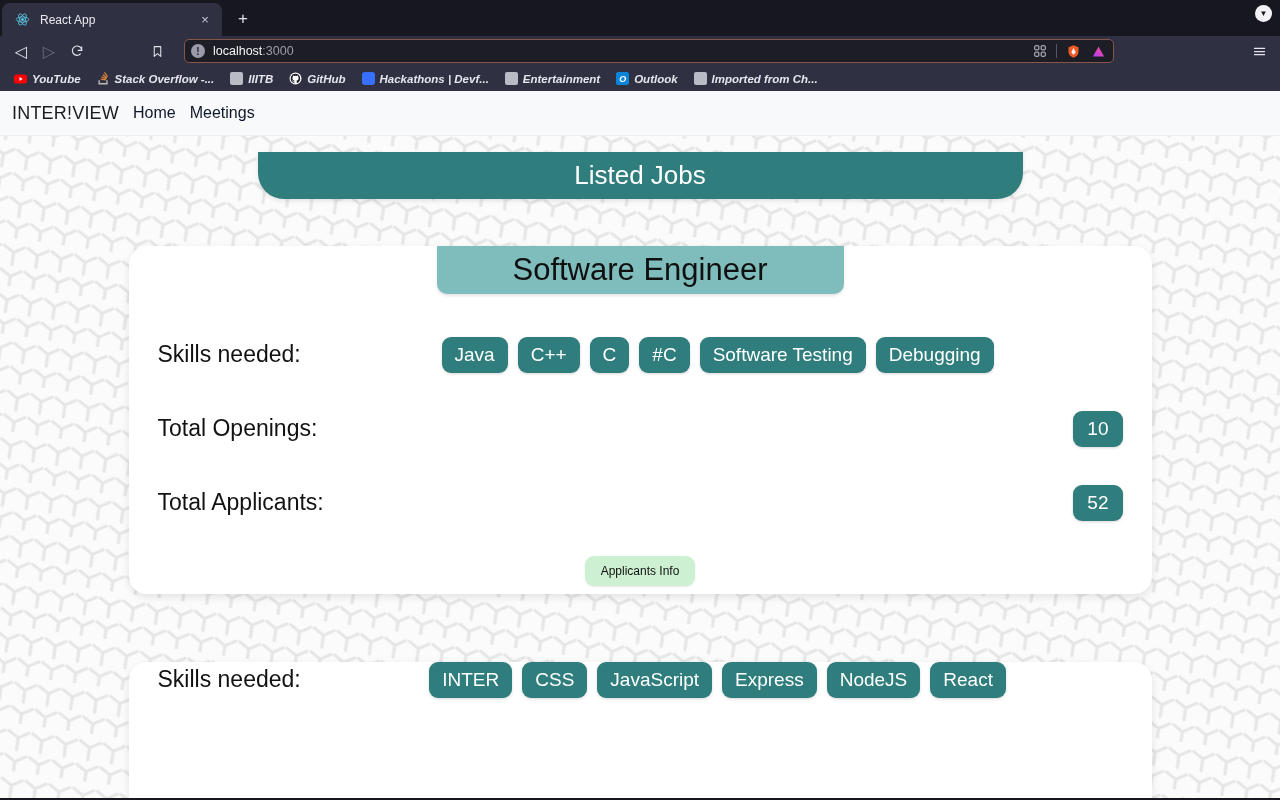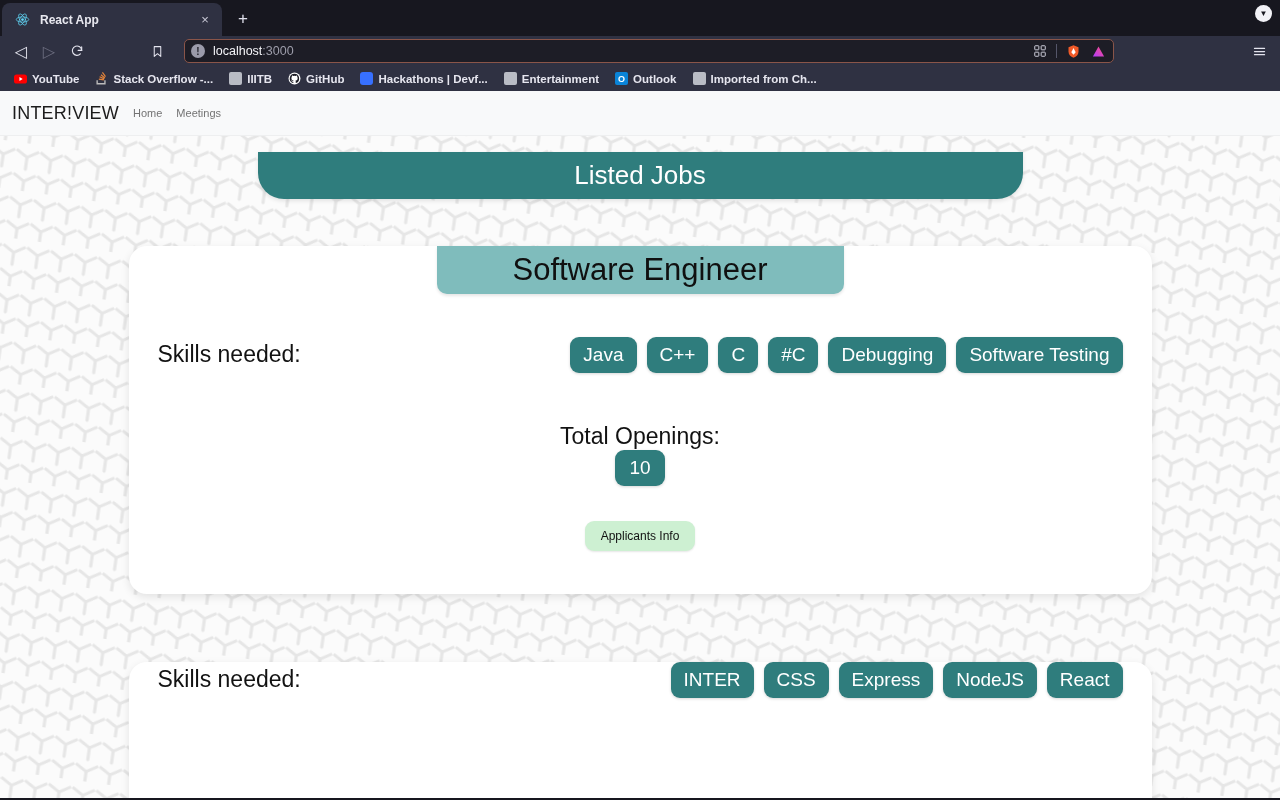--- a/index.html
+++ b/index.html
@@ -40,21 +40,21 @@
   .tab-favicon {
     width: 16px; height: 16px;
     flex: 0 0 16px;
     margin-right: 10px;
     display: flex; align-items: center; justify-content: center;
   }
   .tab-title {
     flex: 1 1 auto;
     color: #e8e8ef;
     font-size: 12px;
-    font-weight: bold;
+    font-weight: normal;
     white-space: nowrap;
     overflow: hidden;
     text-overflow: ellipsis;
   }
   .tab-close {
     width: 18px; height: 18px;
     flex: 0 0 18px;
     color: #c9c9d6;
     font-size: 13px;
     display: flex; align-items: center; justify-content: center;
@@ -152,20 +152,21 @@
     overflow: hidden;
   }
   .bookmark {
     display: flex;
     align-items: center;
     gap: 5px;
     padding: 2px 6px;
     border-radius: 4px;
     white-space: nowrap;
     flex: 0 0 auto;
+    font-style: italic;
   }
   .bm-label {
     color: #e6e6ef;
     font-size: 11.5px;
     font-weight: bold;
   }
   .bm-ico {
     width: 13px; height: 13px;
     flex: 0 0 13px;
     display: flex; align-items: center; justify-content: center;
@@ -205,22 +206,22 @@
     padding: 0 12px;
     gap: 14px;
     border-bottom: 1px solid rgba(0,0,0,0.04);
   }
   #brand {
     font-size: 18px;
     color: #1c1c1c;
     letter-spacing: 0.2px;
   }
   .nav-link {
-    font-size: 11px;
-    color: #737373;
+    font-size: 16px;
+    color: #0f172a;
   }
 
   
   #content {
     position: relative;
     z-index: 2;
     height: 662px;
     overflow: hidden;
     padding-top: 16px;
   }
@@ -276,43 +277,42 @@
   }
   .row-label {
     font-size: 23px;
     color: #121212;
     flex: 0 0 auto;
   }
   .chips {
     flex: 1 1 auto;
     display: flex;
     align-items: center;
-    justify-content: flex-end;
+    justify-content: center;
     flex-wrap: wrap;
     gap: 14px 10px;
     padding-left: 12px;
   }
   .chip {
     background: #2f7d7d;
     color: #ffffff;
     border-radius: 9px;
     font-size: 19px;
     padding: 7px 13px;
     line-height: 1.15;
     box-shadow: 0 1px 3px rgba(0,0,0,0.16);
     white-space: nowrap;
   }
 
   .stat-row {
     display: flex;
     align-items: center;
     justify-content: space-between;
-    margin-top: 50px;
+    margin-top: 38px;
     padding: 0 6px;
-    flex-direction: column;
   }
   .stat-row .row-label { font-size: 23px; }
   .chip.num { padding: 7px 14px; }
 
   .card-actions {
     display: flex;
     justify-content: center;
     margin-top: 35px;
   }
   #applicants-info-btn {
@@ -491,43 +491,48 @@
     <div class="job-card" id="card-1">
       <div class="job-title-bar">Software Engineer</div>
 
       <div class="skills-row">
         <span class="row-label">Skills needed:</span>
         <span class="chips">
           <span class="chip">Java</span>
           <span class="chip">C++</span>
           <span class="chip">C</span>
           <span class="chip">#C</span>
+          <span class="chip">Software Testing</span>
           <span class="chip">Debugging</span>
-          <span class="chip">Software Testing</span>
         </span>
       </div>
 
       <div class="stat-row">
         <span class="row-label">Total Openings:</span>
         <span class="chip num">10</span>
       </div>
 
+      <div class="stat-row">
+        <span class="row-label">Total Applicants:</span>
+        <span class="chip num">52</span>
+      </div>
 
       <div class="card-actions">
         <button id="applicants-info-btn">Applicants Info</button>
       </div>
     </div>
 
     <div class="job-card" id="card-2">
 
       <div class="skills-row">
         <span class="row-label">Skills needed:</span>
         <span class="chips">
           <span class="chip">INTER</span>
           <span class="chip">CSS</span>
+          <span class="chip">JavaScript</span>
           <span class="chip">Express</span>
           <span class="chip">NodeJS</span>
           <span class="chip">React</span>
         </span>
       </div>
 
     </div>
 
   </div>
 </div>

